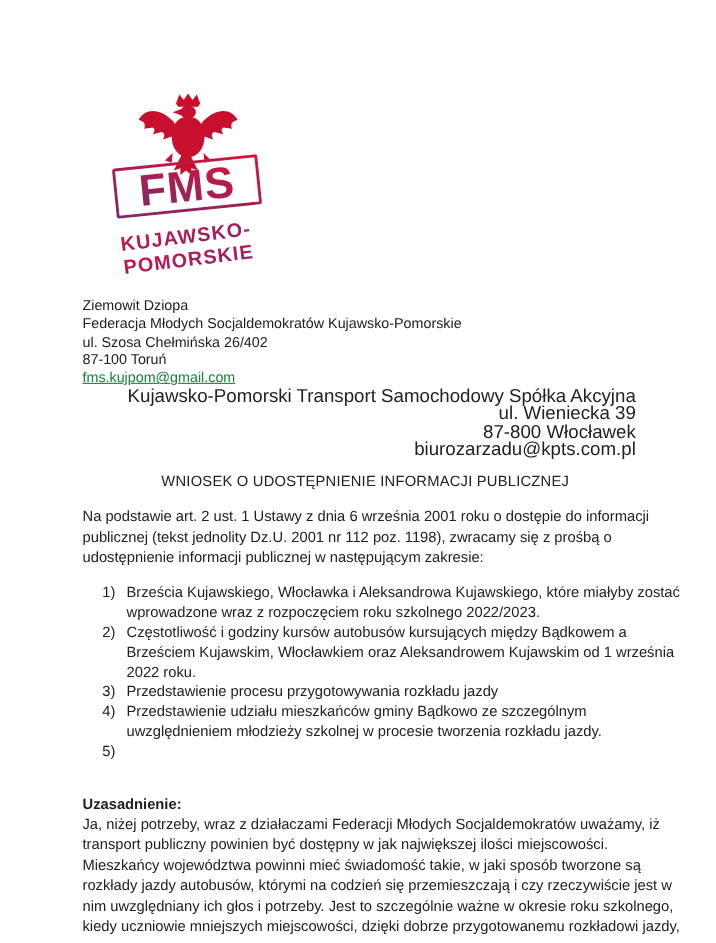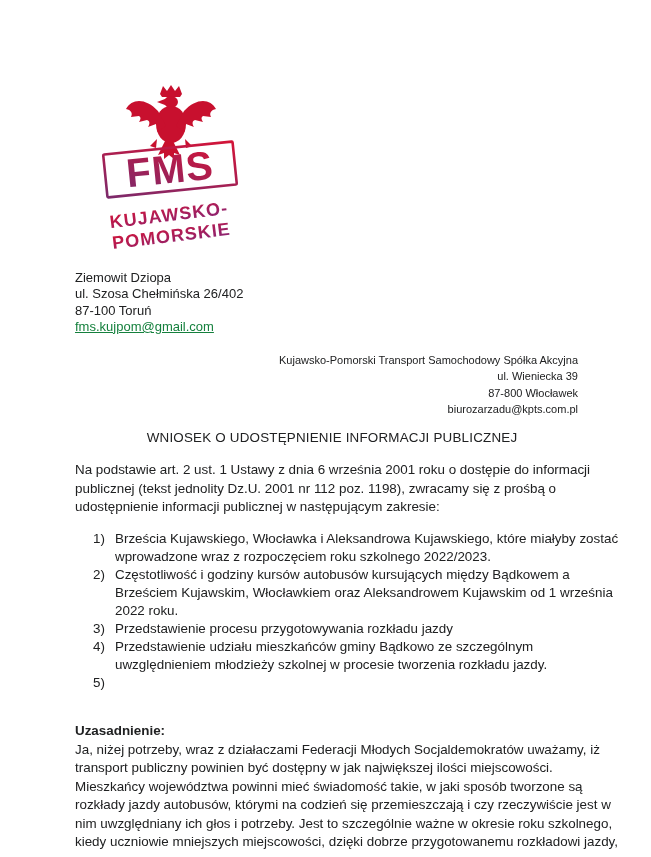--- a/index.html
+++ b/index.html
@@ -10,21 +10,21 @@
     overflow:hidden;
     font-family:"Liberation Sans","DejaVu Sans",sans-serif;
     color:#202122;
   }
   
   .logo{position:absolute;left:88px;top:84px;width:160px;height:170px;}
   
   .sender{position:absolute;left:75px;top:256px;font-size:13px;line-height:16.3px;margin-top:14px;}
   .sender .line{display:block;white-space:nowrap;}
   .sender a{color:#15803d;text-decoration:underline;}
-  .recipient{position:absolute;right:73px;top:352px;font-size:11px;line-height:16.3px;text-align:right;}
+  .recipient{position:absolute;right:73px;top:352px;font-size:17px;line-height:16.3px;text-align:right;}
   .recipient .line{display:block;white-space:nowrap;}
   
   .doc-title{position:absolute;left:13px;right:0;top:430px;text-align:center;font-size:13.4px;letter-spacing:.2px;}
   
   .intro{position:absolute;left:75px;top:461px;font-size:13.4px;line-height:18.5px;}
   .bline{display:block;white-space:nowrap;}
   .req-list{position:absolute;left:93px;top:530px;font-size:13.4px;line-height:18px;}
   .req-item{display:flex;}
   .req-num{width:22px;flex:0 0 22px;}
   .justification{position:absolute;left:75px;top:722px;font-size:13.4px;line-height:18.5px;}
@@ -64,20 +64,21 @@
       <text x="82" y="99" text-anchor="middle" font-family="Liberation Sans, DejaVu Sans, sans-serif" font-size="40" font-weight="bold" letter-spacing="1" fill="url(#lg-box)">FMS</text>
     </g>
     <g transform="rotate(-7 82 140)" font-family="Liberation Sans, DejaVu Sans, sans-serif" font-size="18" font-weight="bold" letter-spacing="1" fill="url(#lg-region)">
       <text x="82" y="137" text-anchor="middle">KUJAWSKO-</text>
       <text x="82" y="158" text-anchor="middle">POMORSKIE</text>
     </g>
   </svg>
 
   <div class="sender">
     <span class="line">Ziemowit Dziopa</span>
+    <span class="line">Federacja Młodych Socjaldemokratów Kujawsko-Pomorskie</span>
     <span class="line">ul. Szosa Chełmińska 26/402</span>
     <span class="line">87-100 Toruń</span>
     <span class="line"><a href="#">fms.kujpom@gmail.com</a></span>
   </div>
 
   <div class="recipient">
     <span class="line">Kujawsko-Pomorski Transport Samochodowy Spółka Akcyjna</span>
     <span class="line">ul. Wieniecka 39</span>
     <span class="line">87-800 Włocławek</span>
     <span class="line">biurozarzadu@kpts.com.pl</span>

